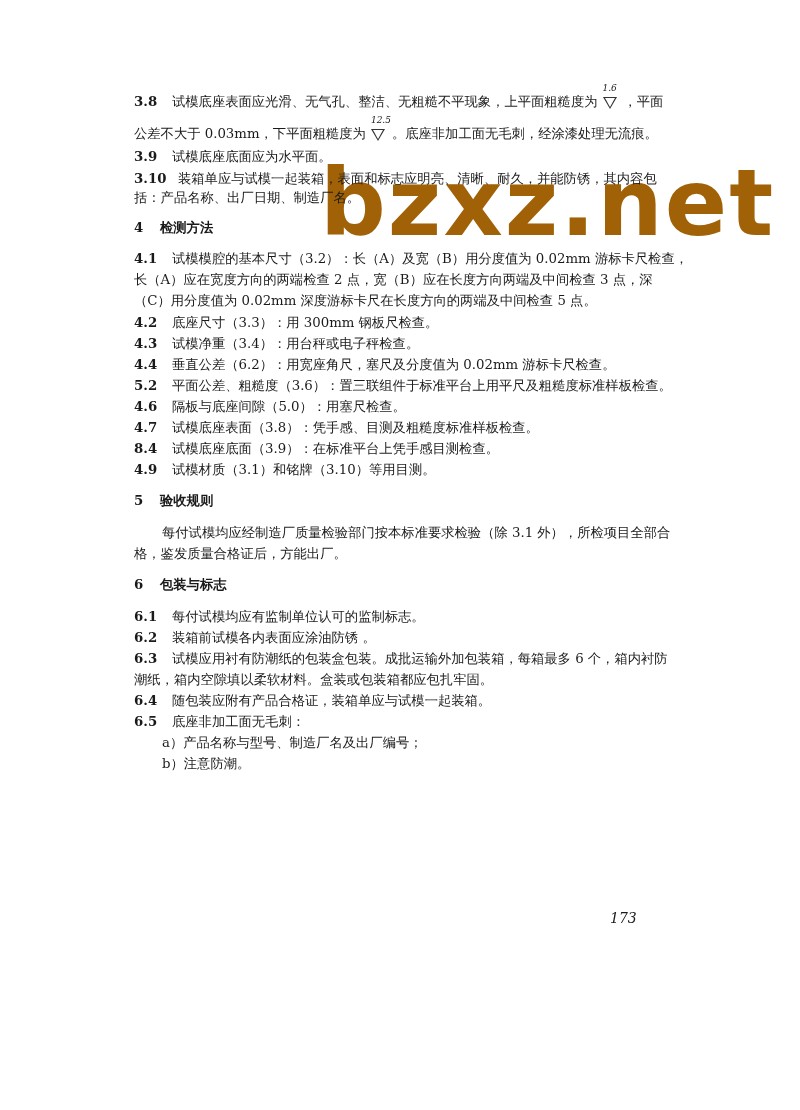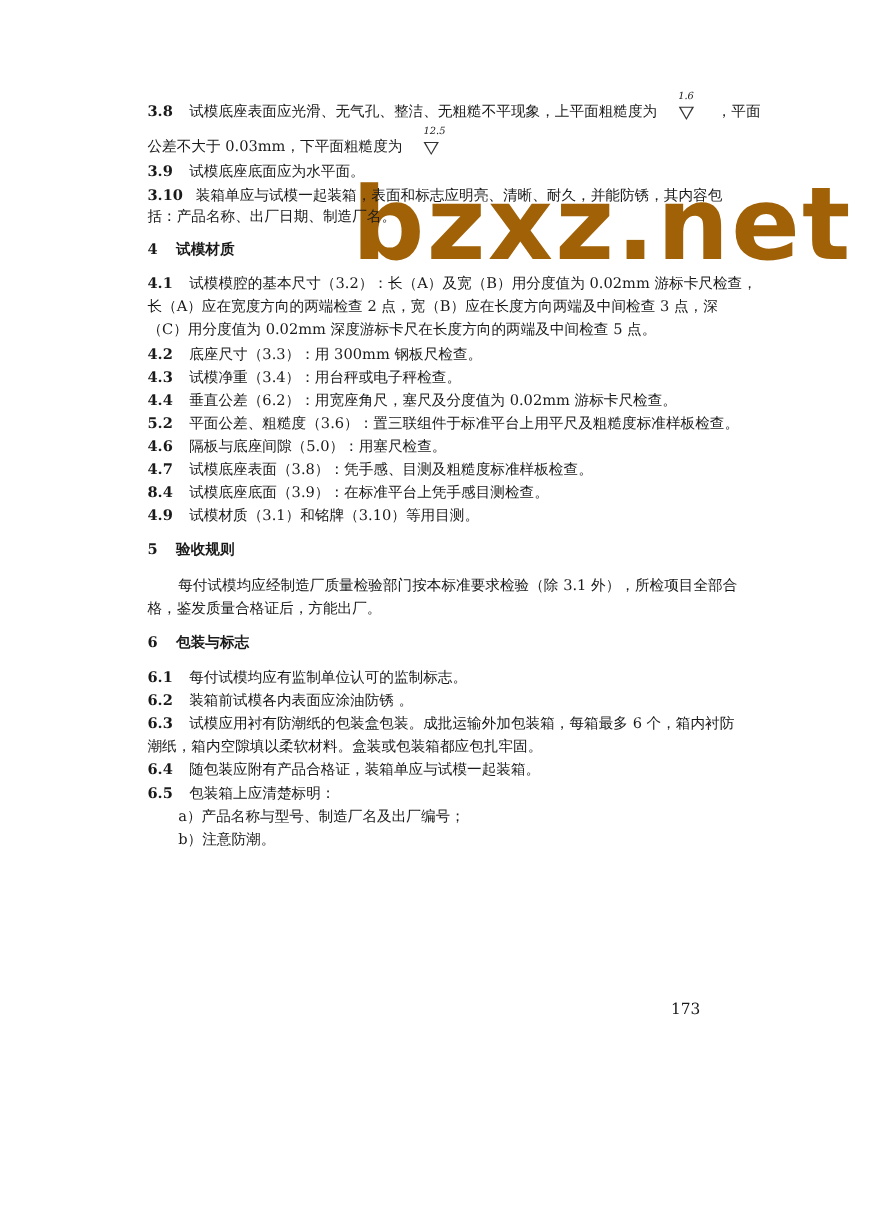--- a/index.html
+++ b/index.html
@@ -7,55 +7,55 @@
          font-family:"DejaVu Serif","Liberation Serif", serif; color:#1a1a1a; }
   .watermark { position:absolute; left:320px; top:150px; font-family:"DejaVu Sans","Liberation Sans",sans-serif;
                font-weight:bold; font-size:92px; color:#a16207; letter-spacing:2px; z-index:0; }
   .page { position:absolute; left:134px; top:0; width:556px; z-index:1; font-size:13.3px; }
   .line { position:absolute; left:0; white-space:nowrap; line-height:18px; }
   .num { font-weight:bold; font-family:"DejaVu Serif","Liberation Serif",serif; display:inline-block; }
   .num2 { width:38px; }
   .num3 { width:44px; }
   .h { font-weight:bold; }
   .h .num { width:26px; }
-  .rough { position:relative; display:inline-block; width:22px; height:18px; vertical-align:bottom; margin:0 16px;font-style:italic; }
+  .rough { position:relative; display:inline-block; width:22px; height:18px; vertical-align:bottom; margin:0 2px;font-style:italic; }
   .rough .tri { position:absolute; left:3px; bottom:2px; width:0; height:0;
                 border-left:7px solid transparent; border-right:7px solid transparent; border-top:12px solid #333; }
   .rough .tri::after { content:""; position:absolute; left:-5px; top:-11px; width:0; height:0;
                 border-left:5px solid transparent; border-right:5px solid transparent; border-top:9px solid #fff; }
   .rough .val { position:absolute; left:3px; top:-14px; font-size:9px; font-family:"DejaVu Serif",serif; }
-  .pagenum { position:absolute; left:610px; top:910px; font-size:14px; }
+  .pagenum { position:absolute; left:610px; top:910px; font-style:italic; font-size:14px; }
 </style>
 </head>
 <body>
 
 <div class="watermark">bzxz.net</div>
 
 <div class="page">
 
   <div class="line" style="top:93px">
     <span class="num num2">3.8</span><span>试模底座表面应光滑、无气孔、整洁、无粗糙不平现象，上平面粗糙度为</span><span class="rough"><span class="val">1.6</span><span class="tri"></span></span><span>，平面</span>
   </div>
   <div class="line" style="top:125px">
-    <span>公差不大于 0.03mm，下平面粗糙度为</span><span class="rough"><span class="val">12.5</span><span class="tri"></span></span>
+    <span>公差不大于 0.03mm，下平面粗糙度为</span><span class="rough"><span class="val">12.5</span><span class="tri"></span></span><span>。底座非加工面无毛刺，经涂漆处理无流痕。</span>
   </div>
 
   <div class="line" style="top:148px">
     <span class="num num2">3.9</span><span>试模底座底面应为水平面。</span>
   </div>
 
   <div class="line" style="top:170px">
     <span class="num num3">3.10</span><span>装箱单应与试模一起装箱，表面和标志应明亮、清晰、耐久，并能防锈，其内容包</span>
   </div>
   <div class="line" style="top:189px">
     <span>括：产品名称、出厂日期、制造厂名。</span>
   </div>
 
   <div class="line h" style="top:219px">
-    <span class="num">4</span><span>试模材质</span>
+    <span class="num">4</span><span>检测方法</span>
   </div>
 
   <div class="line" style="top:250px">
     <span class="num num2">4.1</span><span>试模模腔的基本尺寸（3.2）：长（A）及宽（B）用分度值为 0.02mm 游标卡尺检查，</span>
   </div>
   <div class="line" style="top:271px">
     <span>长（A）应在宽度方向的两端检查 2 点，宽（B）应在长度方向两端及中间检查 3 点，深</span>
   </div>
   <div class="line" style="top:292px">
     <span>（C）用分度值为 0.02mm 深度游标卡尺在长度方向的两端及中间检查 5 点。</span>
@@ -82,18 +82,18 @@
 
   <div class="line h" style="top:576px">
     <span class="num">6</span><span>包装与标志</span>
   </div>
 
   <div class="line" style="top:608px"><span class="num num2">6.1</span><span>每付试模均应有监制单位认可的监制标志。</span></div>
   <div class="line" style="top:629px"><span class="num num2">6.2</span><span>装箱前试模各内表面应涂油防锈 。</span></div>
   <div class="line" style="top:650px"><span class="num num2">6.3</span><span>试模应用衬有防潮纸的包装盒包装。成批运输外加包装箱，每箱最多 6 个，箱内衬防</span></div>
   <div class="line" style="top:671px"><span>潮纸，箱内空隙填以柔软材料。盒装或包装箱都应包扎牢固。</span></div>
   <div class="line" style="top:692px"><span class="num num2">6.4</span><span>随包装应附有产品合格证，装箱单应与试模一起装箱。</span></div>
-  <div class="line" style="top:713px"><span class="num num2">6.5</span><span>包装箱上应清楚标明：</span></div>
+  <div class="line" style="top:713px"><span class="num num2">6.5</span><span>底座非加工面无毛刺：</span></div>
   <div class="line" style="top:734px; left:28px"><span>a）产品名称与型号、制造厂名及出厂编号；</span></div>
   <div class="line" style="top:755px; left:28px"><span>b）注意防潮。</span></div>
 </div>
 
 <div class="pagenum">173</div>
 
 </body></html>

